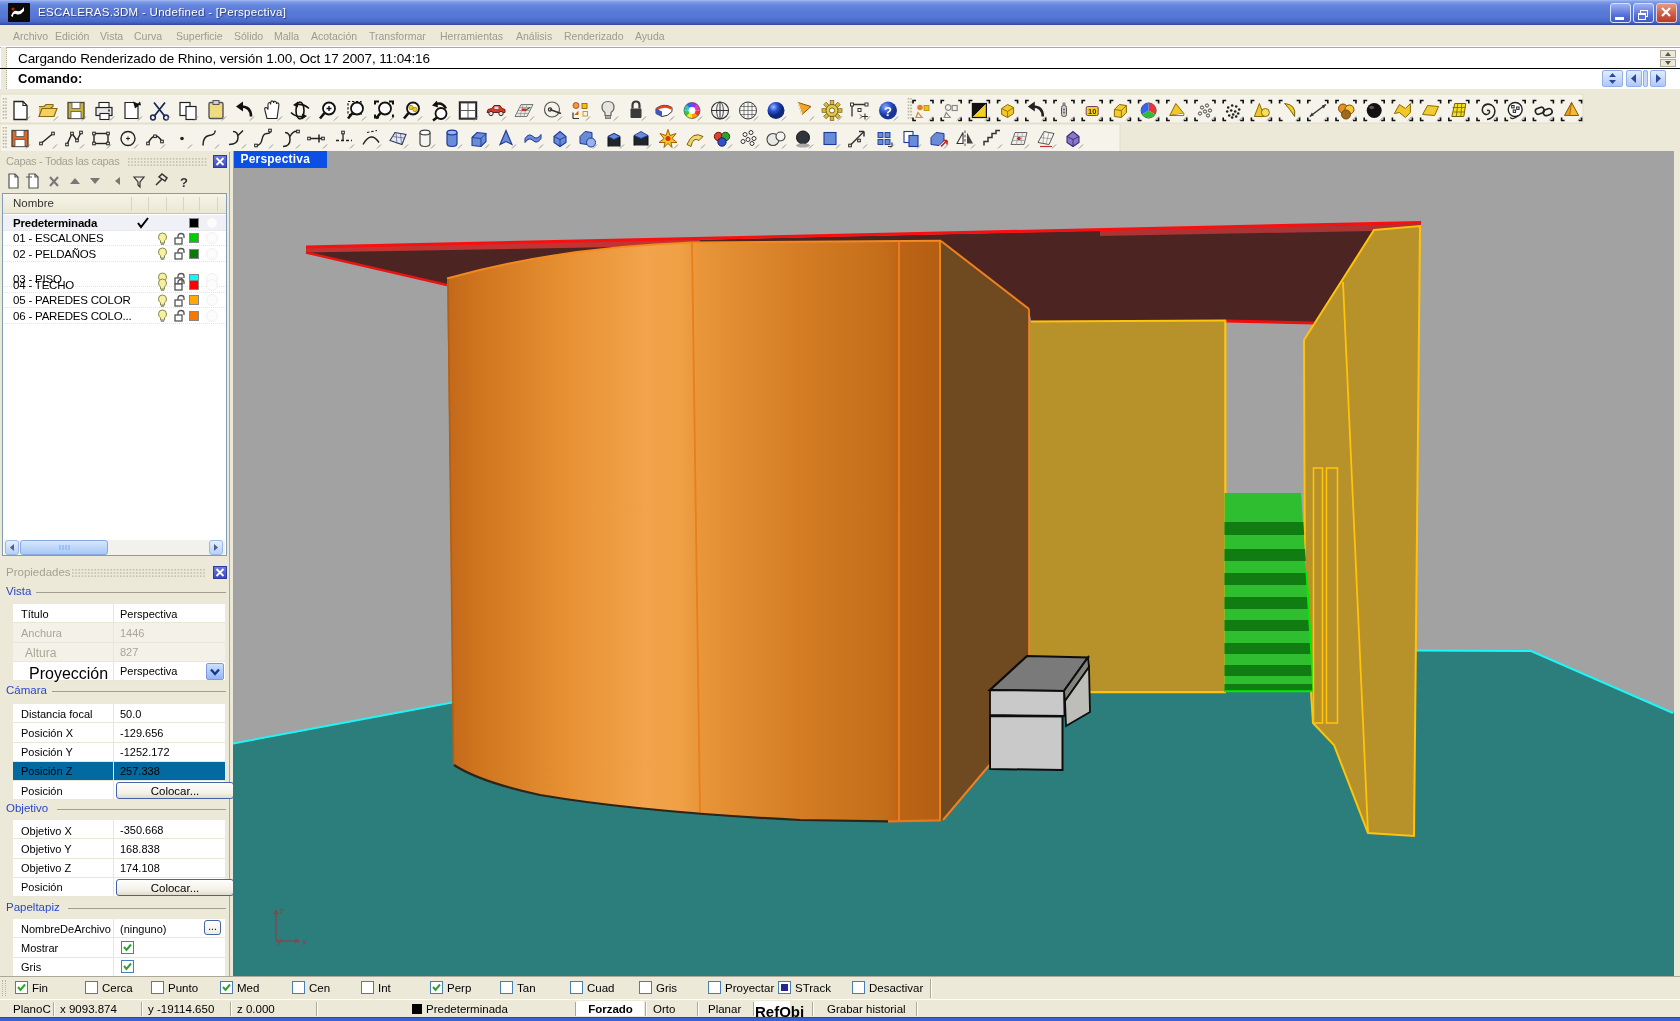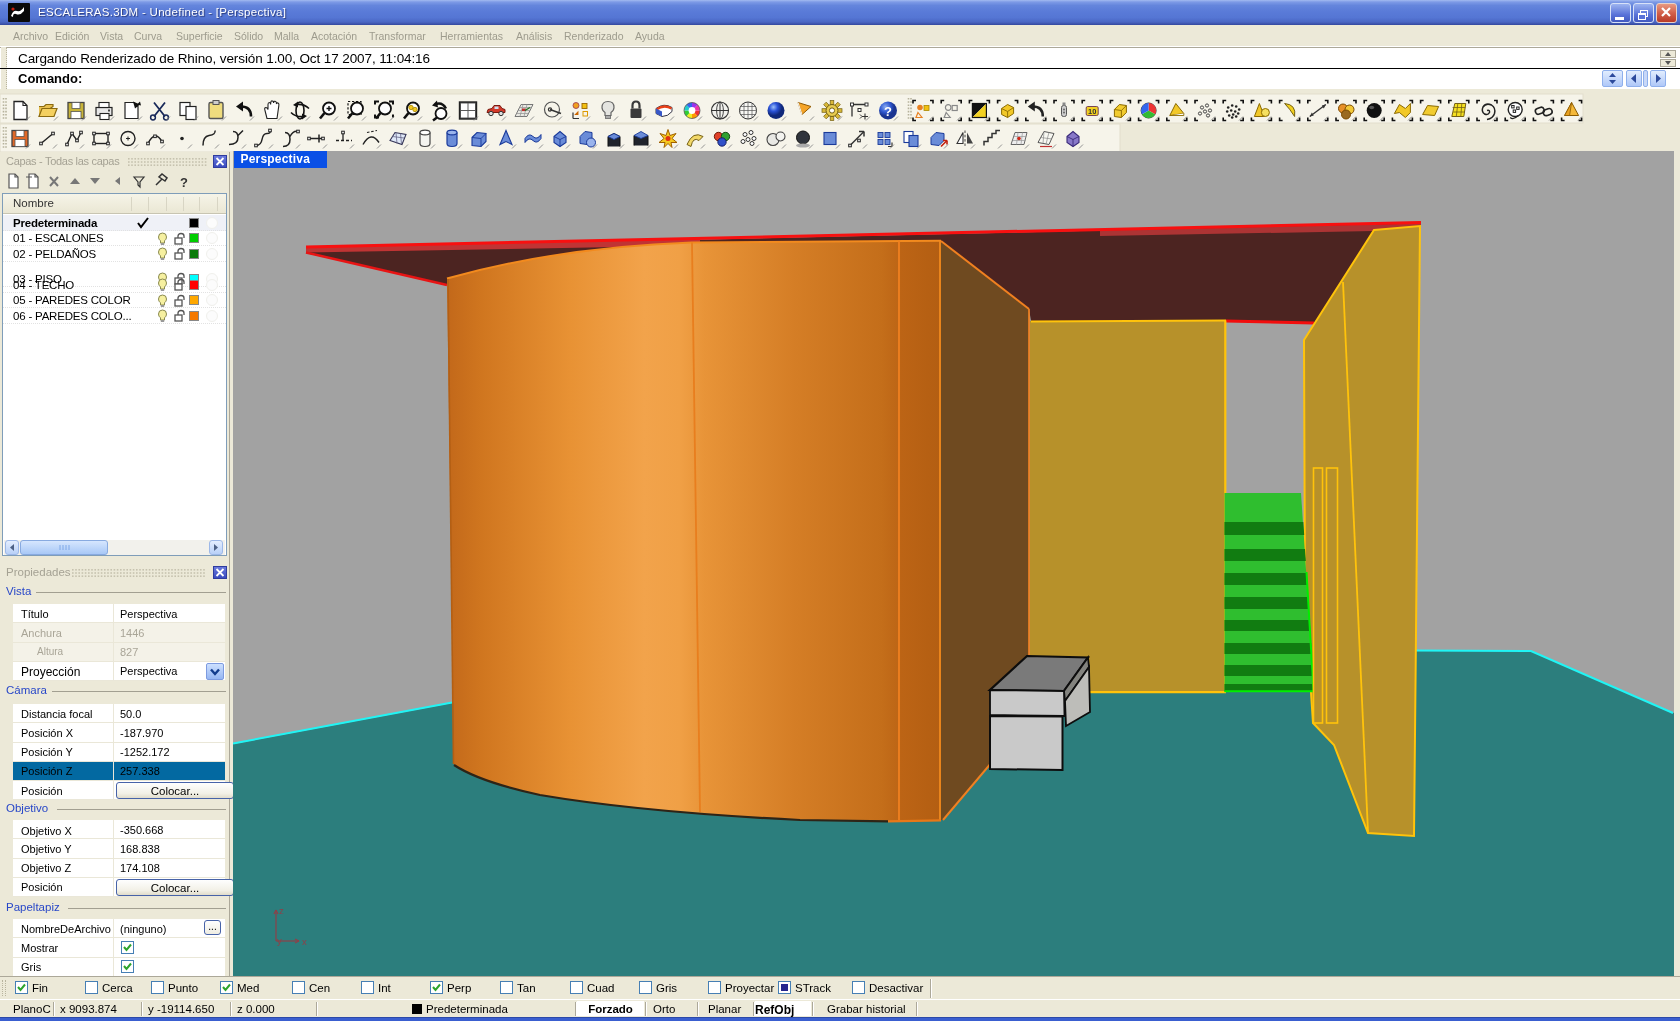--- a/index.html
+++ b/index.html
@@ -1054,45 +1054,45 @@
       <div class="abs" style="left:8px;top:3.5px;font-size:11px;color:#000">Título</div>
       <div class="abs" style="left:100px;top:0;width:1px;height:19.3px;background:#EAE7D8"></div>
       <div class="abs" style="left:107px;top:3.5px;font-size:11px;color:#000">Perspectiva</div>
     </div>
     <div class="abs" style="left:13px;top:471.3px;width:212px;height:19.3px;background:#F4F2E8;border-bottom:1px solid #EAE7D8">
       <div class="abs" style="left:8px;top:3.5px;font-size:11px;color:#A9A597">Anchura</div>
       <div class="abs" style="left:100px;top:0;width:1px;height:19.3px;background:#EAE7D8"></div>
       <div class="abs" style="left:107px;top:3.5px;font-size:11px;color:#A9A597">1446</div>
     </div>
     <div class="abs" style="left:13px;top:490.6px;width:212px;height:19.3px;background:#F4F2E8;border-bottom:1px solid #EAE7D8">
-      <div class="abs" style="left:24px;top:3.5px;font-size:10px;color:#A9A597">Altura</div>
+      <div class="abs" style="left:12px;top:3.5px;font-size:12px;color:#A9A597">Altura</div>
       <div class="abs" style="left:100px;top:0;width:1px;height:19.3px;background:#EAE7D8"></div>
       <div class="abs" style="left:107px;top:3.5px;font-size:11px;color:#A9A597">827</div>
     </div>
     <div class="abs" style="left:13px;top:509.90000000000003px;width:212px;height:19.3px;background:#fff;border-bottom:1px solid #EAE7D8">
-      <div class="abs" style="left:8px;top:3.5px;font-size:12px;color:#000">Proyección</div>
+      <div class="abs" style="left:16px;top:3.5px;font-size:16px;color:#000">Proyección</div>
       <div class="abs" style="left:100px;top:0;width:1px;height:19.3px;background:#EAE7D8"></div>
       <div class="abs" style="left:107px;top:3.5px;font-size:11px;color:#000">Perspectiva</div>
       <div class="abs" style="left:193px;top:1px;width:18px;height:17px;border:1px solid #7D9BE0;border-radius:2px;background:linear-gradient(180deg,#CCE0FF,#96B6F2)">
         <svg width="16" height="15">
           <path d="M4,5.5 L8,10 L12,5.5" stroke="#123C8C" stroke-width="2.4" fill="none"></path>
         </svg>
       </div>
     </div>
     <div class="abs" style="left:6px;top:532px;font-size:11.5px;color:#2847C8">Cámara</div>
     <div class="abs" style="left:52px;top:539px;width:174px;height:1px;background:#A29F91"></div>
     <div class="abs" style="left:13px;top:552px;width:212px;height:19.3px;background:#fff;border-bottom:1px solid #EAE7D8">
       <div class="abs" style="left:8px;top:3.5px;font-size:11px;color:#000">Distancia focal</div>
       <div class="abs" style="left:100px;top:0;width:1px;height:19.3px;background:#EAE7D8"></div>
       <div class="abs" style="left:107px;top:3.5px;font-size:11px;color:#000">50.0</div>
     </div>
     <div class="abs" style="left:13px;top:571.3px;width:212px;height:19.3px;background:#fff;border-bottom:1px solid #EAE7D8">
       <div class="abs" style="left:8px;top:3.5px;font-size:11px;color:#000">Posición X</div>
       <div class="abs" style="left:100px;top:0;width:1px;height:19.3px;background:#EAE7D8"></div>
-      <div class="abs" style="left:107px;top:3.5px;font-size:11px;color:#000">-187.970</div>
+      <div class="abs" style="left:107px;top:3.5px;font-size:11px;color:#000">-129.656</div>
     </div>
     <div class="abs" style="left:13px;top:590.5999999999999px;width:212px;height:19.3px;background:#fff;border-bottom:1px solid #EAE7D8">
       <div class="abs" style="left:8px;top:3.5px;font-size:11px;color:#000">Posición Y</div>
       <div class="abs" style="left:100px;top:0;width:1px;height:19.3px;background:#EAE7D8"></div>
       <div class="abs" style="left:107px;top:3.5px;font-size:11px;color:#000">-1252.172</div>
     </div>
     <div class="abs" style="left:13px;top:609.8999999999999px;width:212px;height:19.3px;background:#0369a1;border-bottom:1px solid #EAE7D8">
       <div class="abs" style="left:8px;top:3.5px;font-size:11px;color:#000">Posición Z</div>
       <div class="abs" style="left:100px;top:0;width:1px;height:19.3px;background:#EAE7D8"></div>
       <div class="abs" style="left:107px;top:3.5px;font-size:11px;color:#000">257.338</div>
@@ -1293,17 +1293,17 @@
     <div class="abs" style="left:646px;top:2px;width:1px;height:14px;background:#fff"></div>
     <div class="abs" style="left:577px;top:1px;width:67px;height:15px;background:#fff;text-align:center;font-size:11.5px;font-weight:bold;padding-top:2px">Forzado</div>
     <div class="abs" style="left:697px;top:2px;width:1px;height:14px;background:#ACA899"></div>
     <div class="abs" style="left:698px;top:2px;width:1px;height:14px;background:#fff"></div>
     <div class="abs" style="left:653px;top:3px;font-size:11.5px;color:#000">Orto</div>
     <div class="abs" style="left:753px;top:2px;width:1px;height:14px;background:#ACA899"></div>
     <div class="abs" style="left:754px;top:2px;width:1px;height:14px;background:#fff"></div>
     <div class="abs" style="left:708px;top:3px;font-size:11.5px;color:#000">Planar</div>
     <div class="abs" style="left:812px;top:2px;width:1px;height:14px;background:#ACA899"></div>
     <div class="abs" style="left:813px;top:2px;width:1px;height:14px;background:#fff"></div>
-    <div class="abs" style="left:755px;top:1px;width:56px;height:15px;background:#fff;text-align:left;font-size:12px;font-weight:bold;padding-top:2px">RefObj</div>
+    <div class="abs" style="left:755px;top:1px;width:35px;height:15px;background:#fff;text-align:left;font-size:15px;font-weight:bold;padding-top:2px">RefObj</div>
     <div class="abs" style="left:916px;top:2px;width:1px;height:14px;background:#ACA899"></div>
     <div class="abs" style="left:917px;top:2px;width:1px;height:14px;background:#fff"></div>
     <div class="abs" style="left:827px;top:3px;font-size:11.5px;color:#000">Grabar historial</div>
   </div>
 <div class="abs" style="left:0;top:1017px;width:1680px;height:4px;background:#3A5FD0;border-top:1px solid #2C49A8"></div>
 </body></html>

